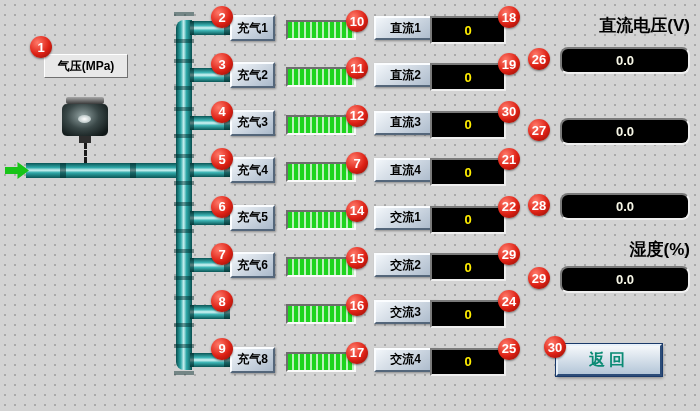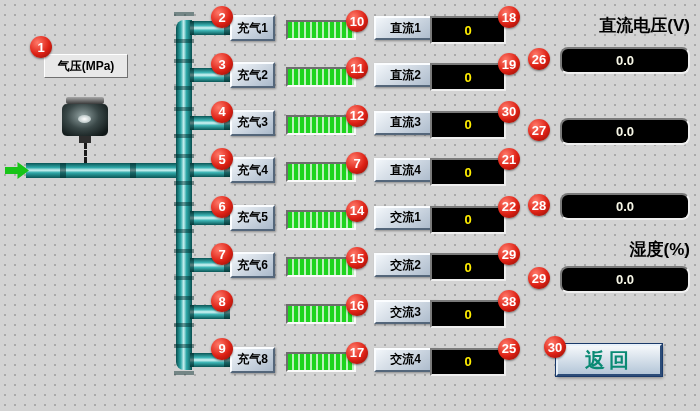--- a/index.html
+++ b/index.html
@@ -68,21 +68,21 @@
   
   .row{position:absolute;left:0;width:700px;height:48px;}
   .row .btn-charge{left:230px;top:11px;width:45px;height:26px;}
   .row .btn-out{left:374px;top:12px;width:63px;height:24px;}
   .row .display{left:430px;top:12px;width:72px;height:24px;}
   .b-left{left:211px;top:2px;} .b-mid{left:346px;top:6px;} .b-right{left:498px;top:2px;}
   
   .rp-label{position:absolute;left:540px;width:150px;z-index:3;text-align:right;
     color:#000;font-weight:bold;font-size:17px;}
   .rp-display{left:560px;width:126px;height:23px;border-radius:8px;}
-  .return-btn{left:556px;top:344px;width:106px;height:32px;font-size:20px;color:#0a8a74;letter-spacing:4px;
+  .return-btn{left:556px;top:344px;width:106px;height:32px;font-size:16px;color:#0a8a74;letter-spacing:4px;
     background:linear-gradient(180deg,#f5f8fb,#b4c6d8);
     border-top:2px solid #e8f1fa;border-left:2px solid #e8f1fa;
     border-bottom:2px solid #2c4c78;border-right:2px solid #2c4c78;
     box-shadow:0 0 0 1px #1a3a6a,1px 2px 3px rgba(0,0,0,.4);}
 </style>
 </head>
 <body>
 
 <div class="screen">
 
@@ -173,21 +173,21 @@
   </div>
       <div class="row" style="top: 288.4px;">
     <div class="ring r1"></div>
     <div class="ring r2"></div>
     <div class="stub"></div>
     <div class="badge b-left">8</div>
     <div class="bar"></div>
     <div class="badge b-mid">16</div>
     <button class="btn3d btn-out">交流3</button>
     <div class="display yellow">0</div>
-    <div class="badge b-right">38</div>
+    <div class="badge b-right">24</div>
   </div>
       <div class="row" style="top: 335.8px;">
     <div class="ring r1"></div>
     <div class="ring r2"></div>
     <div class="stub"></div>
     <div class="badge b-left">9</div>
     <button class="btn3d btn-charge">充气8</button>
     <div class="bar"></div>
     <div class="badge b-mid">17</div>
     <button class="btn3d btn-out">交流4</button>

